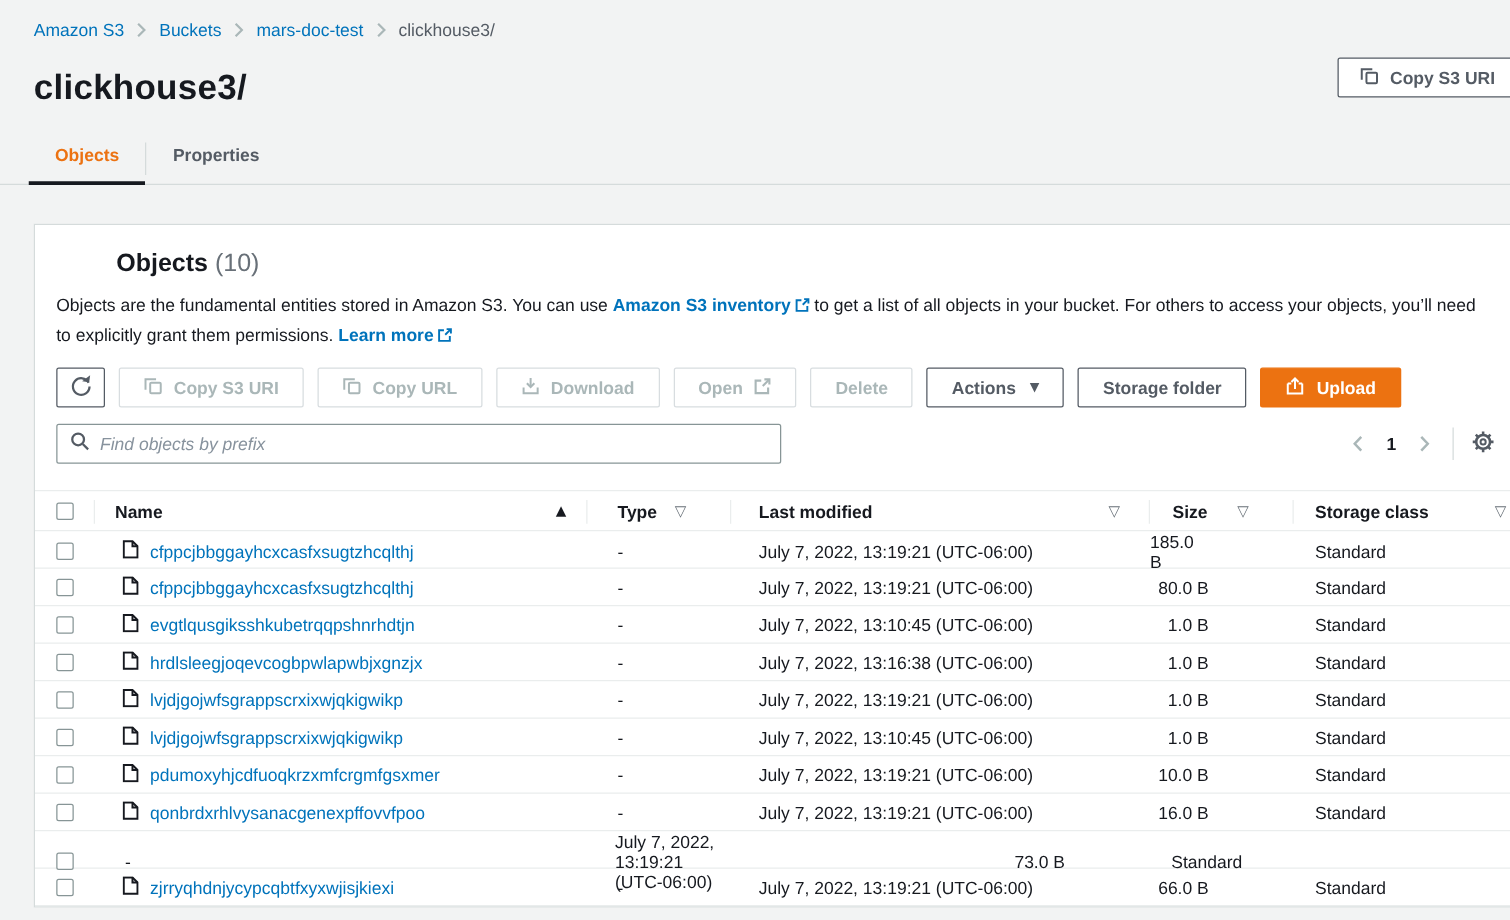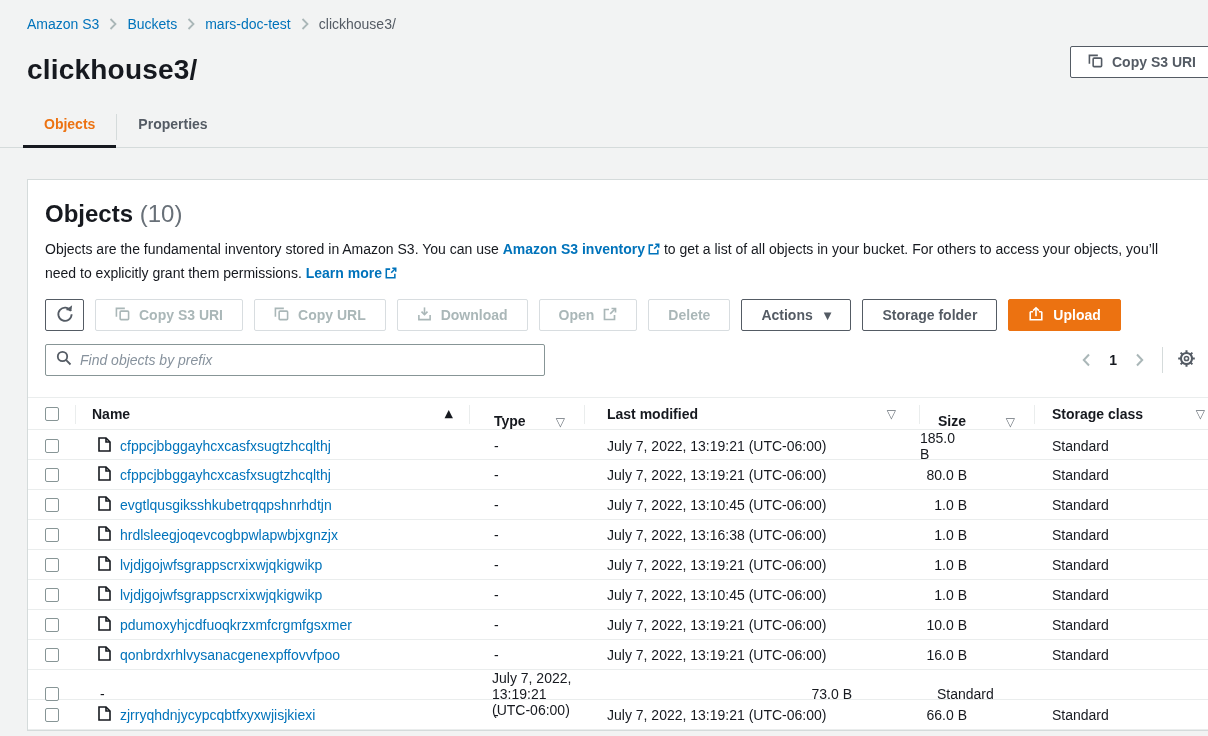--- a/index.html
+++ b/index.html
@@ -31,21 +31,21 @@
   
   .tabs-strip { margin-top:26px; border-bottom:1px solid #d5dbdb; }
   .tabs { display:flex; align-items:flex-start; margin-left:23px; }
   .tab { padding:4px 21px 13px; font-size:14px; font-weight:700; color:#545b64; cursor:pointer; border-bottom:3px solid transparent; margin-bottom:-1px; }
   .tab.active { color:#ec7211; border-bottom-color:#16191f; }
   .tab-divider { width:1px; height:26px; background:#d5dbdb; margin:2px 0 0; }
 
   
   .card { margin:31px -14px 0 27px; background:#ffffff; border:1px solid #d5dbdb; padding-top:20px; }
   .card-pad { padding:0 17px; }
-  .panel-heading { font-size:24px; }
+  .panel-heading { font-size:20px;margin-left:48px; }
   .panel-heading .ttl { font-weight:700; }
   .panel-heading .cnt { color:#687078; font-weight:400; }
   .panel-desc { margin-top:10px; font-size:14px; line-height:23px; color:#16191f; max-width:1145px; }
   .inline-link { color:#0073bb; font-weight:700; text-decoration:none; cursor:pointer; white-space:nowrap; }
   .ext-ico { display:inline-block; vertical-align:-1px; margin-left:3px; }
 
   
   .toolbar { display:flex; align-items:center; gap:11px; margin-top:13px; }
   .btn {
     height:32px; display:flex; align-items:center; gap:9px; padding:0 19px;
@@ -53,39 +53,39 @@
     font-size:14px; font-weight:700; color:#545b64; cursor:pointer; white-space:nowrap;
   }
   .btn.icon-only { padding:0 9px; }
   .btn.disabled { color:#aab7b8; border-color:#d8dde0; cursor:default; }
   .btn .caret { font-size:10px; margin-left:2px; }
   .btn-primary { background:#ec7211; border-color:#ec7211; color:#ffffff; }
 
   
   .search-row { display:flex; align-items:center; margin-top:13px; }
   .search-box {
-    width:500px; height:32px; background:#fff; border:1px solid #879596; border-radius:2px;
+    width:580px; height:32px; background:#fff; border:1px solid #879596; border-radius:2px;
     display:flex; align-items:center; padding:0 10px; gap:8px;
   }
   .search-box input { border:none; outline:none; flex:1; font-size:14px; font-style:italic; color:#16191f; font-family:inherit; background:transparent; }
   .search-box input::placeholder { color:#87929d; font-style:italic; }
   .pager { margin-left:auto; display:flex; align-items:center; }
   .pager .page-num { font-size:14px; font-weight:700; color:#16191f; padding:0 14px; }
   .pager .pg-btn { background:none; border:none; cursor:pointer; display:flex; align-items:center; padding:4px; }
   .pager-divider { width:1px; height:26px; background:#d5dbdb; margin:0 12px 0 14px; }
   .gear-btn { background:none; border:none; cursor:pointer; display:flex; align-items:center; padding:2px; margin-right:6px; }
 
   
   .table { margin-top:21px; font-size:14px; }
   .thead { display:grid; grid-template-columns:48px 394px 115px 335px 115px 1fr; align-items:center; height:33px; border-top:1px solid #eaeded; border-bottom:1px solid #eaeded; font-weight:700; }
   .th { position:relative; display:flex; align-items:center; height:100%; }
   .th:not(:last-child)::after { content:""; position:absolute; right:0; top:7px; height:19px; width:1px; background:#eaeded; }
   .th-check { padding-left:17px; }
   .th-name { justify-content:space-between; padding:0 17px 0 16px; cursor:pointer; }
-  .th-type, .th-size { justify-content:space-between; padding:0 20px 0 24px;align-items:flex-end; }
+  .th-type, .th-size { justify-content:space-between; padding:0 36px 0 24px; }
   .th-type { padding-left:24px; }
   .th-size { padding-left:18px; }
   .th-modified { justify-content:space-between; padding:0 24px 0 22px; }
   .th-storage { justify-content:space-between; padding:0 16px 0 17px; }
   .sort-asc { font-size:11px; color:#16191f; }
   .filter-ico { font-size:12px; color:#687078; cursor:pointer; }
 
   .tr { display:grid; grid-template-columns:48px 394px 115px 335px 115px 1fr; align-items:center; height:30px; border-bottom:1px solid #eaeded; }
   .td { display:flex; align-items:center; height:100%; }
   .td-check { padding-left:17px; }
@@ -141,21 +141,21 @@
 </div>
 
 <section class="card">
 
   <div class="card-pad">
     <h2 class="panel-heading">
       <span class="ttl">Objects</span>
       <span class="cnt">(10)</span>
     </h2>
 
-    <p class="panel-desc"><span>Objects are the fundamental inventory stored in Amazon S3. You can use </span><a class="inline-link"><span>Amazon S3 inventory</span><span class="ext-ico"><svg width="12" height="12" viewBox="0 0 14 14">
+    <p class="panel-desc"><span>Objects are the fundamental entities stored in Amazon S3. You can use </span><a class="inline-link"><span>Amazon S3 inventory</span><span class="ext-ico"><svg width="12" height="12" viewBox="0 0 14 14">
               <path d="M11.5 8v4.5h-10v-10H6" fill="none" stroke="#0073bb" stroke-width="1.8"></path>
               <path d="M8.5 1.5H12.5V5.5" fill="none" stroke="#0073bb" stroke-width="1.8"></path>
               <path d="M12 2L7.2 6.8" fill="none" stroke="#0073bb" stroke-width="1.8"></path>
             </svg></span></a><span> to get a list of all objects in your bucket. For others to access your objects, you’ll need to explicitly grant them permissions. </span><a class="inline-link"><span>Learn more</span><span class="ext-ico"><svg width="12" height="12" viewBox="0 0 14 14">
               <path d="M11.5 8v4.5h-10v-10H6" fill="none" stroke="#0073bb" stroke-width="1.8"></path>
               <path d="M8.5 1.5H12.5V5.5" fill="none" stroke="#0073bb" stroke-width="1.8"></path>
               <path d="M12 2L7.2 6.8" fill="none" stroke="#0073bb" stroke-width="1.8"></path>
             </svg></span></a></p>
 
     <div class="toolbar">

